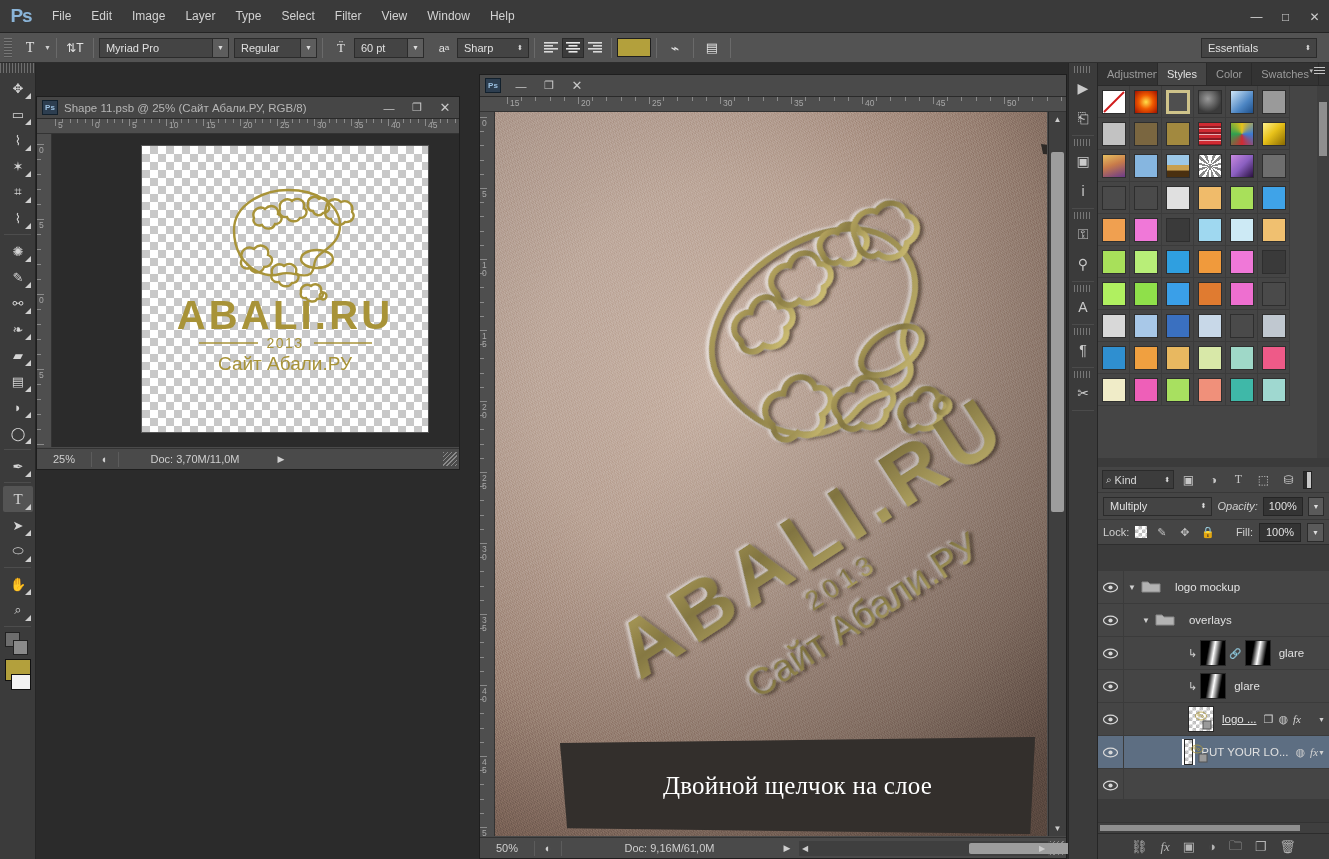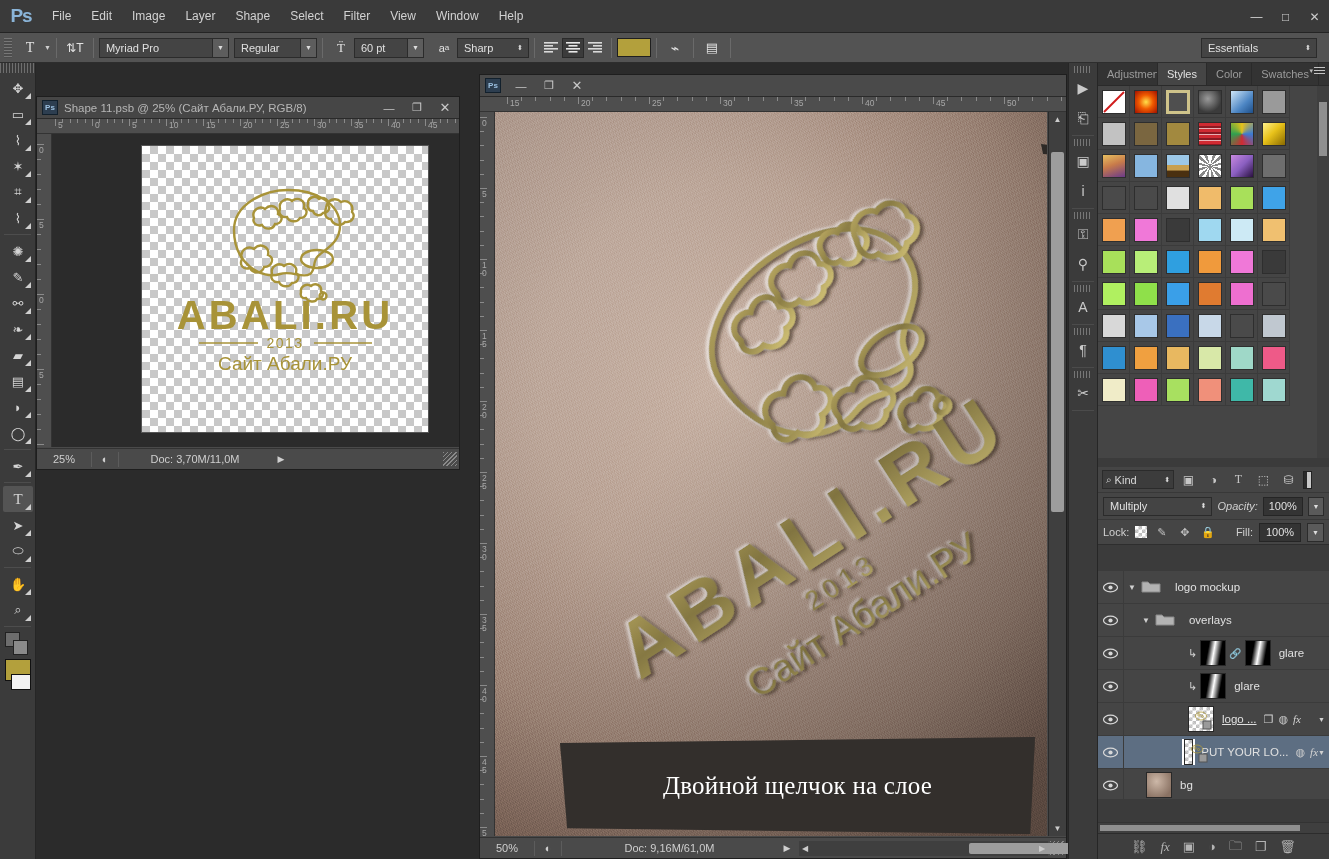--- a/index.html
+++ b/index.html
@@ -291,21 +291,21 @@
 <body>
 
 <div class="app">
 
   <div class="menubar">
     <div class="ps-logo">Ps</div>
     <div class="menu-item">File</div>
     <div class="menu-item">Edit</div>
     <div class="menu-item">Image</div>
     <div class="menu-item">Layer</div>
-    <div class="menu-item">Shape</div>
+    <div class="menu-item">Type</div>
     <div class="menu-item">Select</div>
     <div class="menu-item">Filter</div>
     <div class="menu-item">View</div>
     <div class="menu-item">Window</div>
     <div class="menu-item">Help</div>
     <div class="win-btns">
       <div class="win-btn">—</div>
       <div class="win-btn">□</div>
       <div class="win-btn">✕</div>
     </div>
@@ -1204,24 +1204,20 @@
               <span style="margin-left: auto; font-size: 7px; color: rgb(208, 208, 208); padding-right: 4px;">▼</span>
             </div>
           </div>
           <div class="layer-row">
             <div class="eye-cell">
               <svg width="15" height="11">
                 <ellipse cx="7.5" cy="5.5" rx="7" ry="4.3" fill="none" stroke="#d8d8d8" stroke-width="1.2"></ellipse>
                 <circle cx="7.5" cy="5.5" r="2.1" fill="#d8d8d8"></circle>
               </svg>
             </div>
-            <div style="display: flex; align-items: center; flex: 1 1 0%; padding-left: 18px; overflow: hidden;">
-              <div class="thumb-img" style="margin-left: 4px; background: radial-gradient(at 40% 35%, rgb(205, 184, 168), rgb(138, 114, 99) 80%);"></div>
-              <span class="lname">bg</span>
-            </div>
           </div>
         </div>
 
       <div class="hscroll-strip">
         <div class="thumb"></div>
       </div>
 
       <div class="layer-bottom">
         <span class="lb-ico">⛓</span>
         <span class="lb-ico" style="font-family:'Liberation Serif',serif;font-style:italic;">fx</span>

